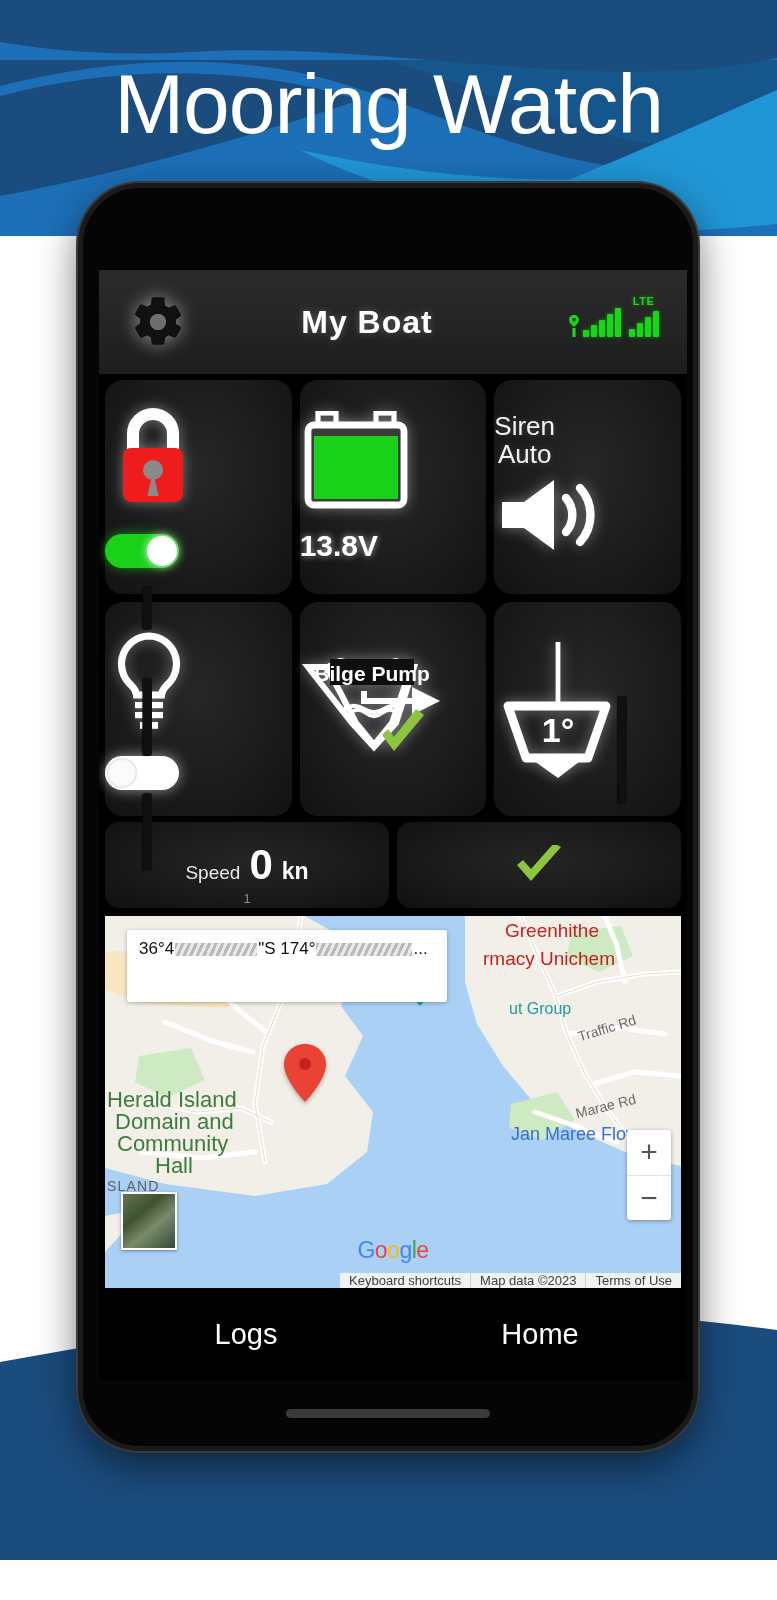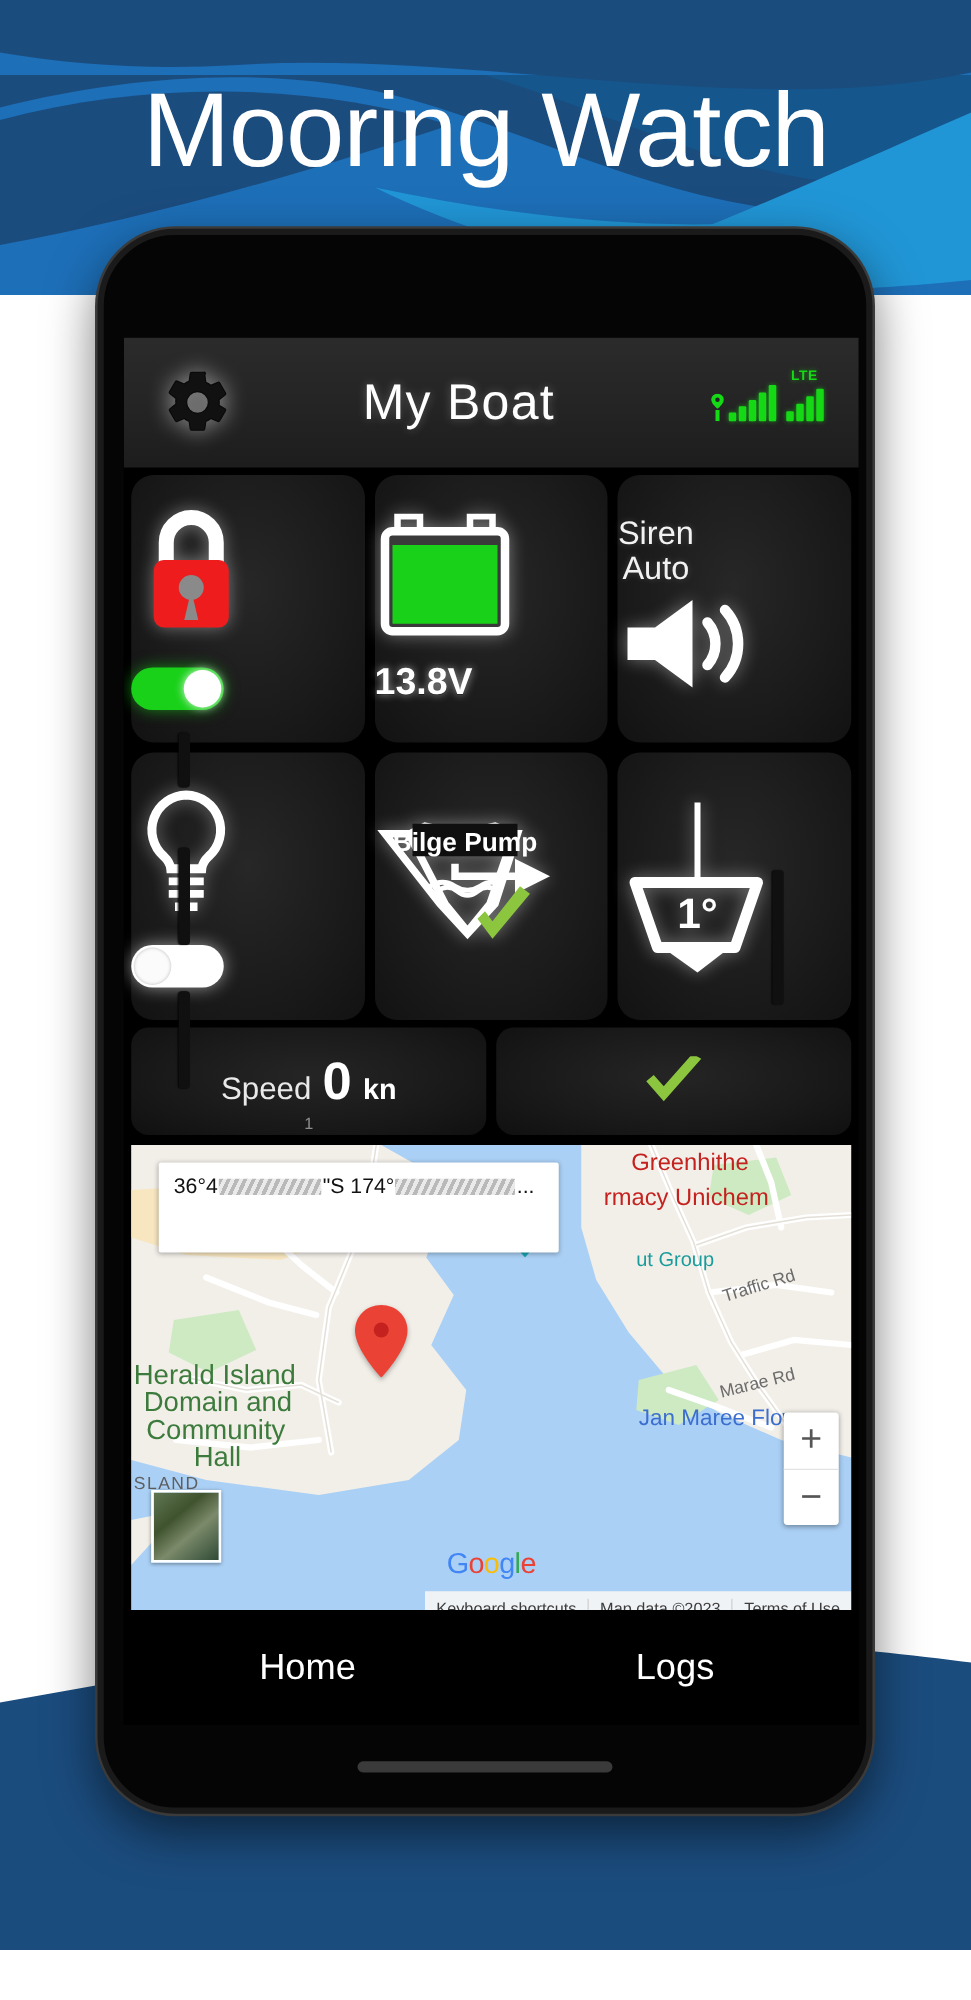--- a/index.html
+++ b/index.html
@@ -59,21 +59,21 @@
 
   
   .app-header {
     position: relative; height: 104px; width: 100%;
     background: linear-gradient(180deg,#2b2b2b 0%,#242424 55%,#1d1d1d 100%);
     display: flex; align-items: center;
   }
   .gear-wrap { width: 118px; display: flex; justify-content: center; align-items: center; }
   .app-title {
     flex: 1; text-align: center;
-    color: #ffffff; font-size: 40px; font-weight: normal;
+    color: #ffffff; font-size: 32px; font-weight: bold;
     letter-spacing: 1px;
     margin-left: -30px;
     text-shadow: 0 0 8px rgba(255,255,255,.25);
   }
   .signal-wrap { width: 140px; display: flex; align-items: flex-end; justify-content: center; gap: 8px; padding-right: 8px; }
   .bars { display: flex; align-items: flex-end; gap: 2px; }
   .bars i { display: block; width: 6px; background: #16d916; border-radius: 1px; box-shadow: 0 0 4px rgba(30,230,30,.55); }
   .gps-group { position: relative; display: flex; align-items: flex-end; gap: 2px; }
   .gps-pin { width: 12px; height: 22px; position: relative; margin-right: 1px; }
   .lte-group { position: relative; }
@@ -127,21 +127,21 @@
   .status-row {
     padding: 6px 6px 0 6px;
     display: grid; grid-template-columns: 1fr 1fr; gap: 8px;
   }
   .status-card {
     height: 86px; border-radius: 14px;
     background: radial-gradient(ellipse at 50% 45%, #252525 0%, #191919 60%, #101010 100%);
     display: flex; align-items: center; justify-content: center; position: relative;
   }
   .speed-line { display: flex; align-items: baseline; gap: 9px; }
-  .speed-lbl { color:#e9e9e9; font-size: 25px; }
+  .speed-lbl { color:#e9e9e9; font-size: 19px; }
   .speed-val { color:#ffffff; font-size: 42px; font-weight: bold; }
   .speed-unit { color:#ffffff; font-size: 23px; font-weight: bold; }
   .speed-sub {
     position: absolute; bottom: 2px; left: 50%; transform: translateX(-50%);
     color: #8d8d8d; font-size: 13px;
   }
   .hw-line { display:flex; align-items:center; gap: 12px; }
   .hw-lbl { color:#ffffff; font-size: 30px; font-weight: bold; text-shadow: 0 0 6px rgba(255,255,255,.2); }
 
   
@@ -185,21 +185,21 @@
     background: linear-gradient(140deg,#5f7552 0%,#40532f 35%,#7b8a6a 60%,#2f4a36 100%);
   }
   .google-logo {
     position:absolute; left: 50%; transform: translateX(-50%); bottom: 30px;
     font-size: 23px; font-weight: 500; letter-spacing: -.5px;
   }
   .g1{color:#4285f4}.g2{color:#ea4335}.g3{color:#fbbc05}.g4{color:#4285f4}.g5{color:#34a853}.g6{color:#ea4335}
   .attrib {
     position:absolute; right: 0; bottom: 0; height: 21px;
     background: rgba(245,245,245,.93);
-    display:flex; align-items:flex-end; font-size: 13px; color: #3c3c3c;
+    display:flex; align-items:flex-start; font-size: 13px; color: #3c3c3c;
   }
   .attrib span { padding: 0 9px; border-left: 1px solid #d0d0d0; }
   .attrib span:first-child { border-left: none; }
 
   .map-pin {
     position:absolute; left: 178px; top: 128px; width: 44px; height: 58px;
     filter: drop-shadow(0 2px 2px rgba(0,0,0,.3));
   }
   .poi-pin { position:absolute; left: 302px; top: 56px; width: 26px; height: 34px; }
 
@@ -466,20 +466,20 @@
         <div class="google-logo"><span class="g1">G</span><span class="g2">o</span><span class="g3">o</span><span class="g4">g</span><span class="g5">l</span><span class="g6">e</span></div>
 
         <div class="attrib">
           <span>Keyboard shortcuts</span>
           <span>Map data ©2023</span>
           <span>Terms of Use</span>
         </div>
       </div>
 
       <div class="bottom-nav">
+        <div class="nav-item">Logs</div>
         <div class="nav-item">Home</div>
-        <div class="nav-item">Logs</div>
       </div>
     </div>
 
     <div class="home-indicator"></div>
   </div>
 </div>
 
 </body></html>

